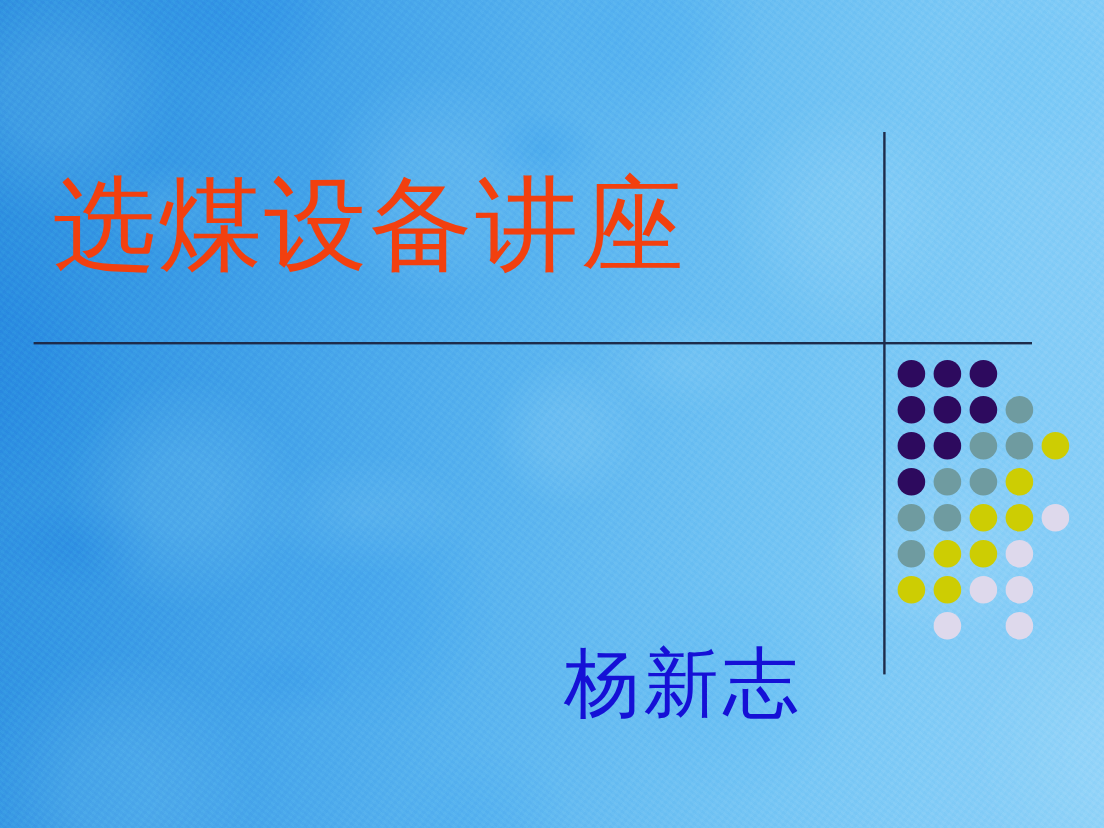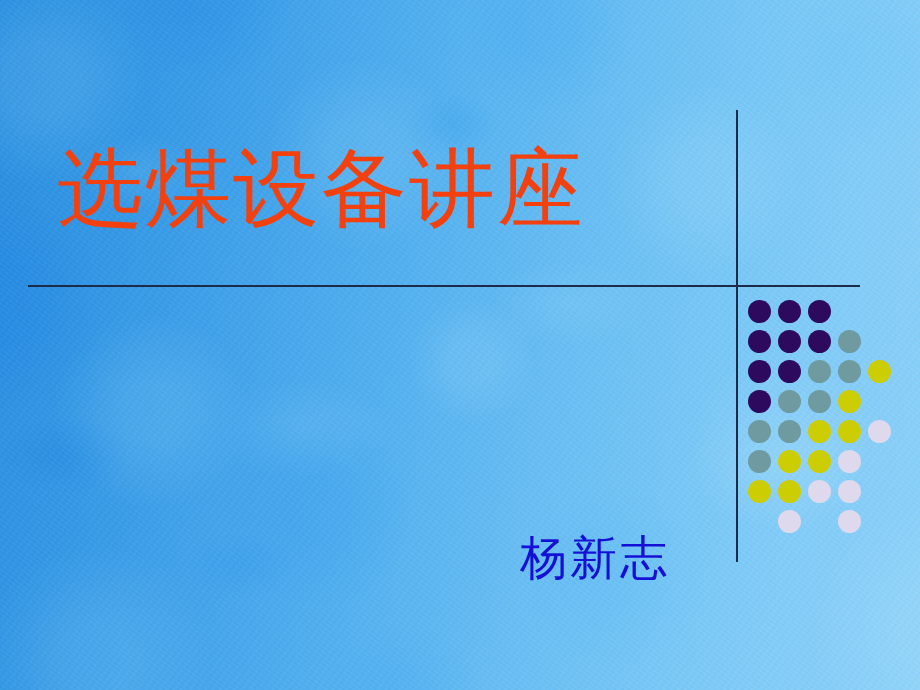--- a/index.html
+++ b/index.html
@@ -100,31 +100,30 @@
     left: 44px;
     top: 140px;
     width: 660px;
     color: #f2400f;
     font-family: "DejaVu Serif", "Liberation Serif", serif;
     font-size: 86px;
     font-weight: 400;
     line-height: 1.12;
     letter-spacing: 2px;
     white-space: nowrap;
-    margin-left: 13px;
   }
   .author {
     position: absolute;
     left: 470px;
     top: 527px;
     width: 250px;
-    text-align: center;
+    text-align: left;
     color: #1510d6;
     font-family: "DejaVu Serif", "Liberation Serif", serif;
-    font-size: 47px;
+    font-size: 63px;
     font-weight: 400;
     letter-spacing: 3px;
     white-space: nowrap;
   }
 
   
   #dot-grid {
     position: absolute;
     left: 748px;
     top: 300px;

